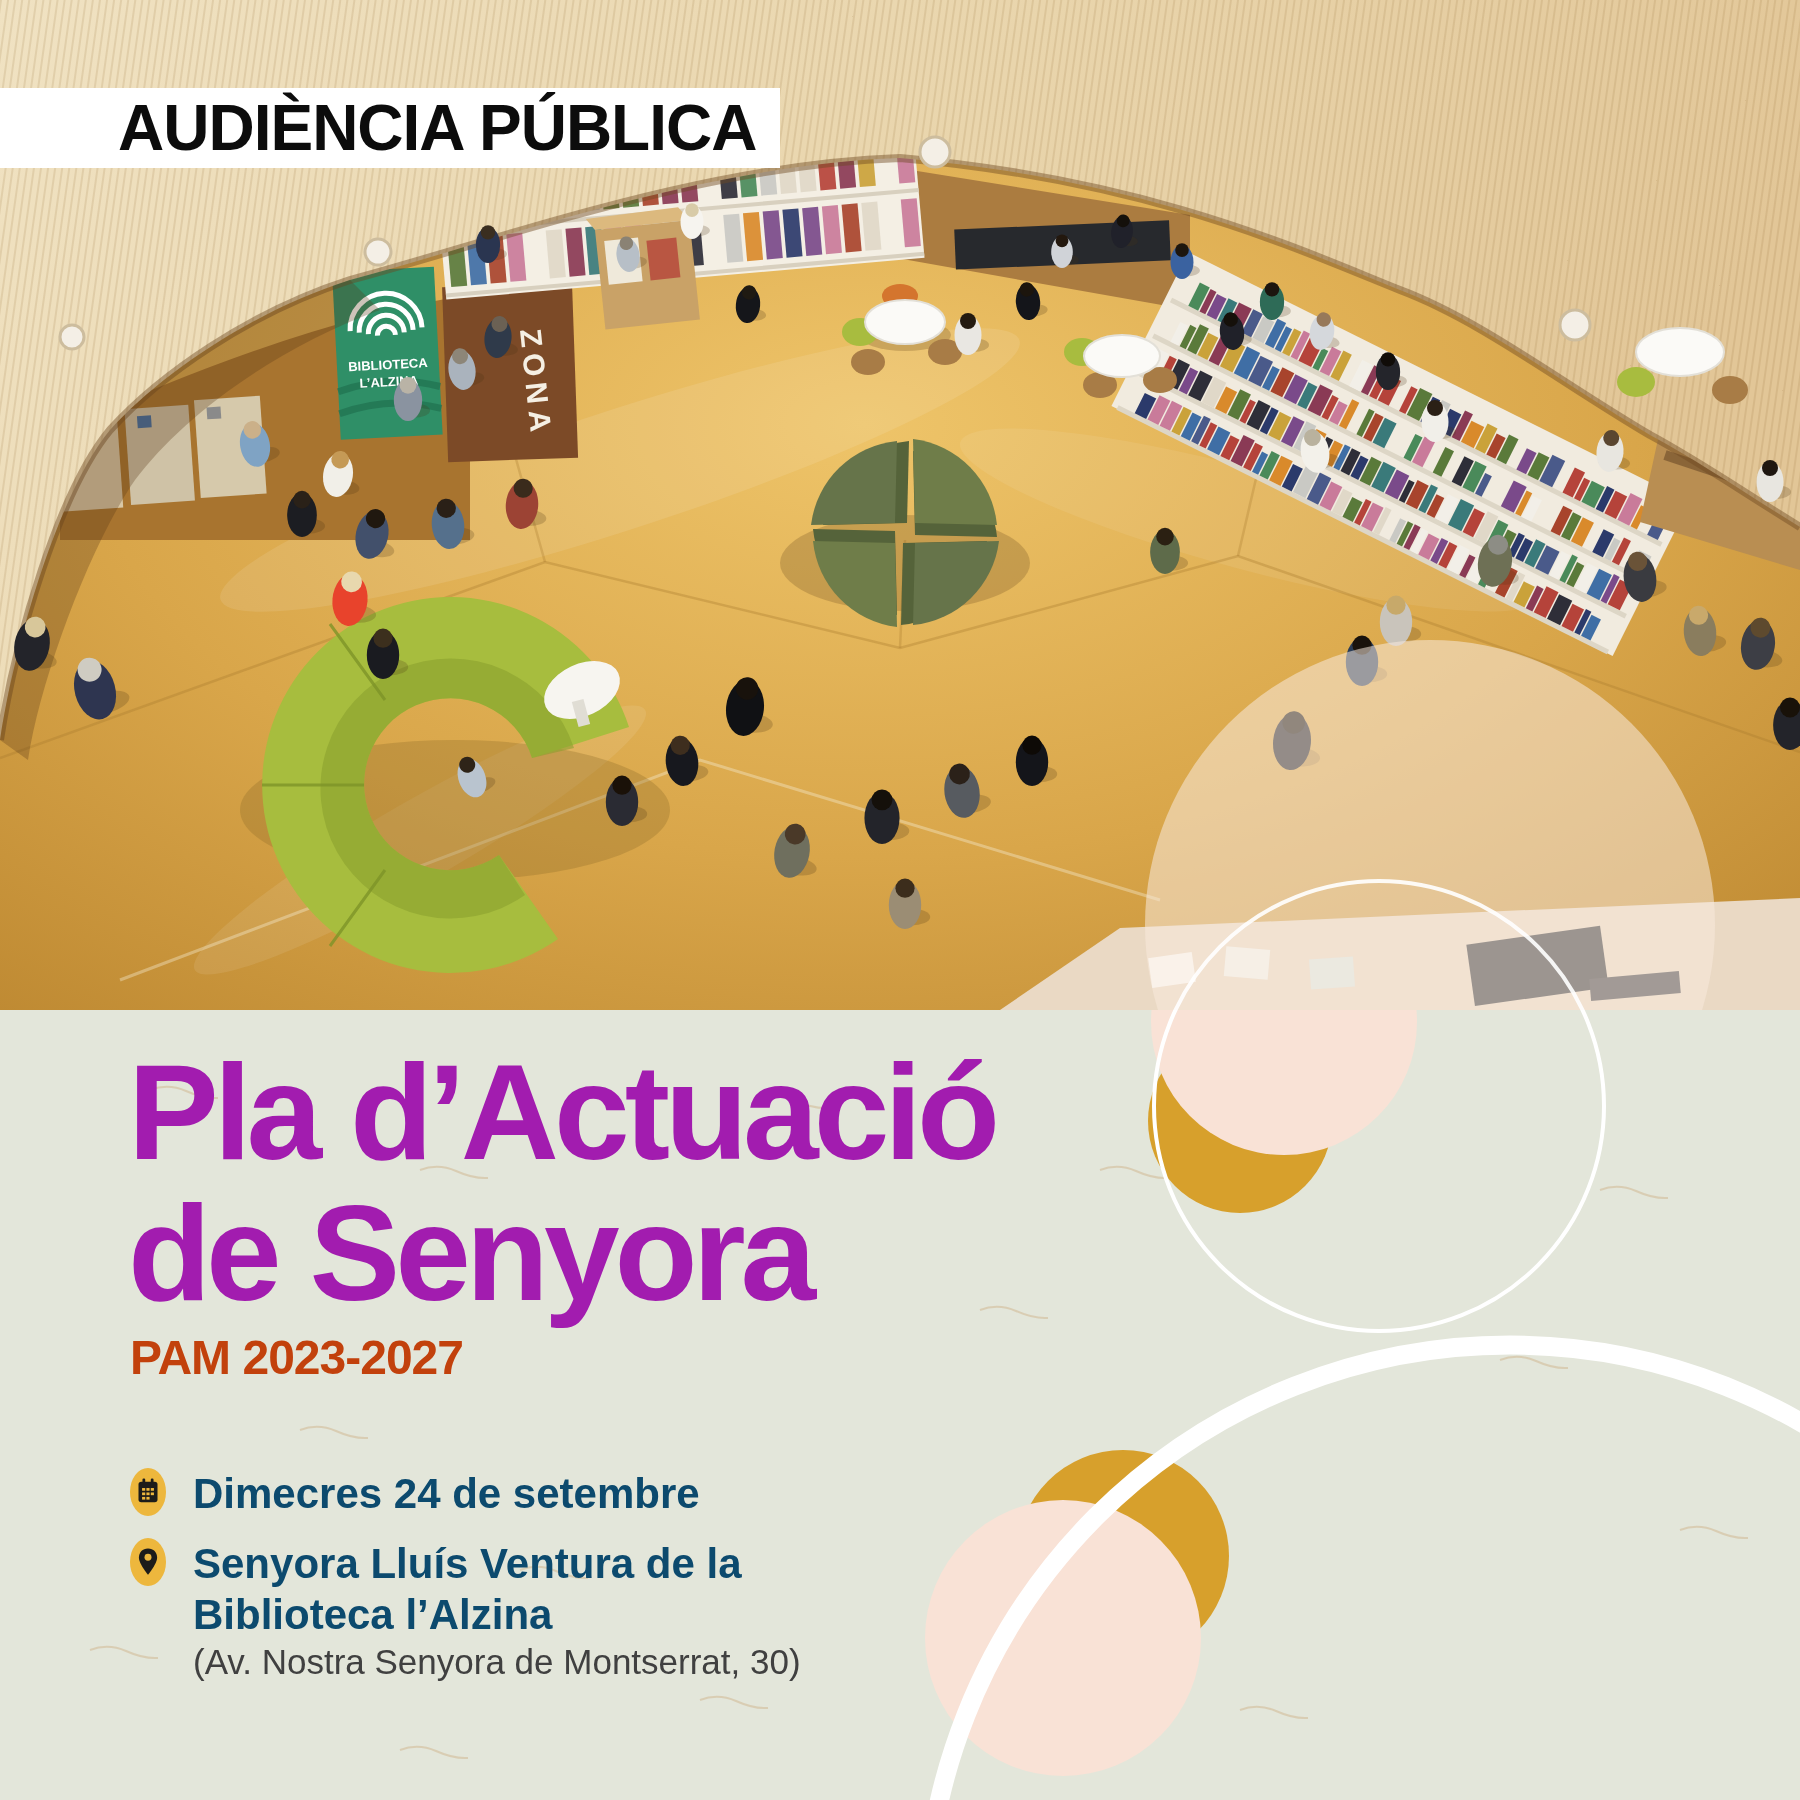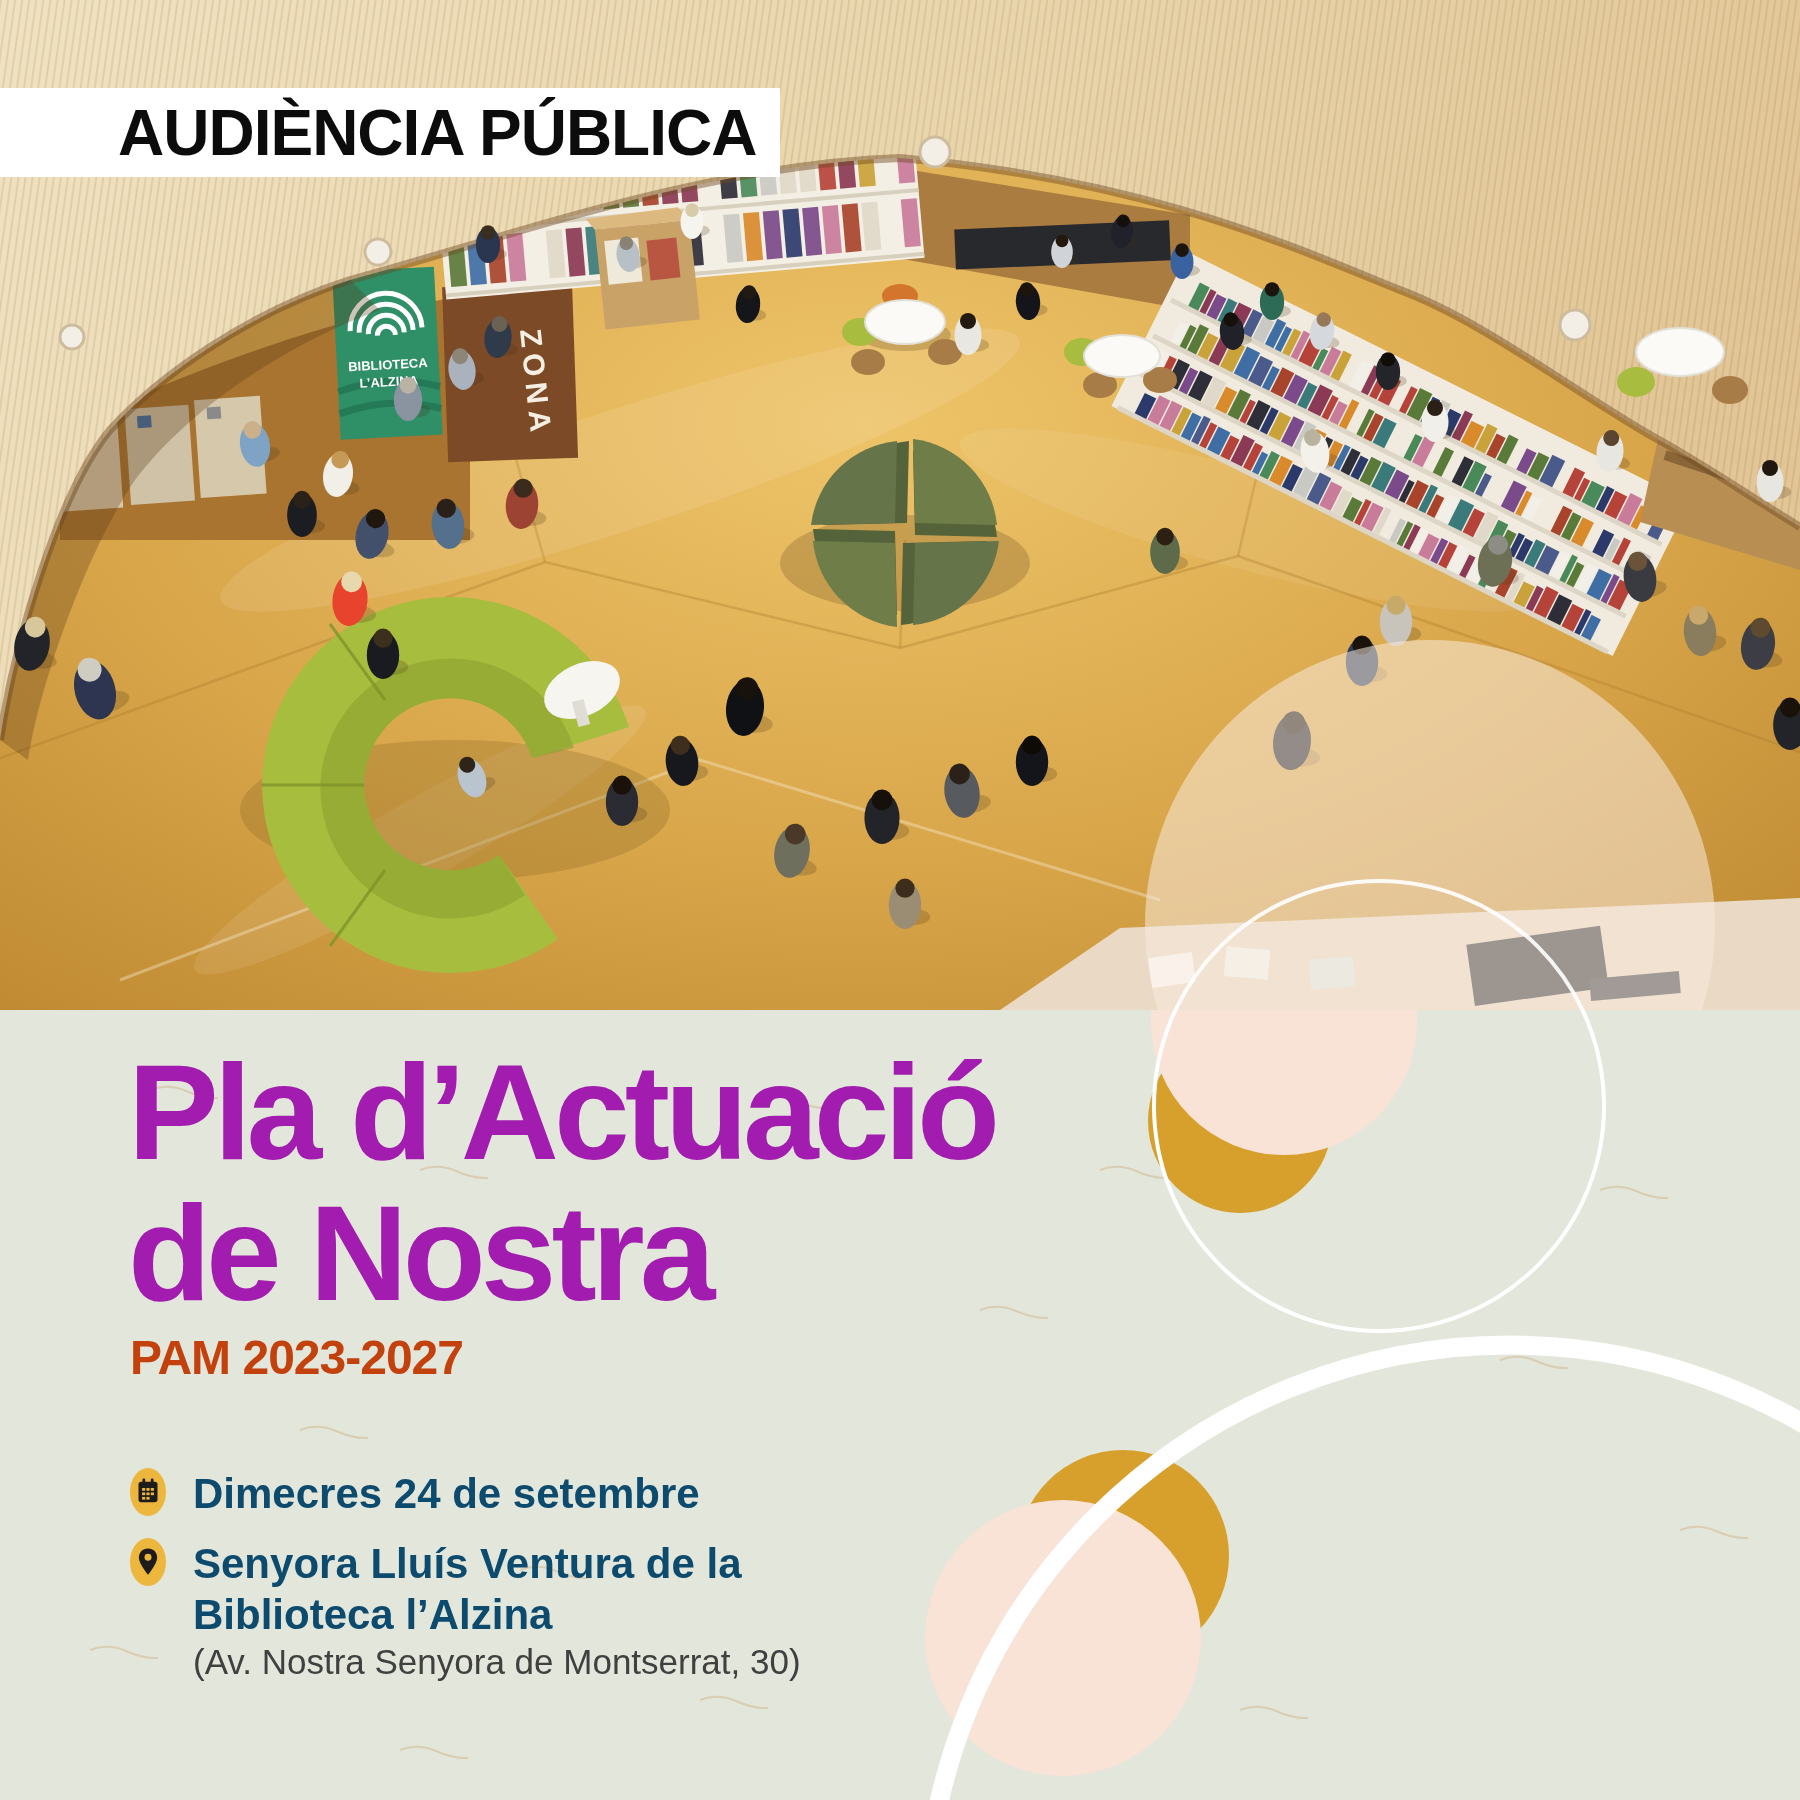--- a/index.html
+++ b/index.html
@@ -1,20 +1,20 @@
 <!DOCTYPE html>
 <html><head>
 <meta charset="utf-8">
 <style>
   html,body{margin:0;padding:0;background:#888;}
   .poster{position:relative;width:1800px;height:1800px;overflow:hidden;
           background:#e3e6da;font-family:"Liberation Sans",sans-serif;}
   .photo-wrap{position:absolute;left:0;top:0;width:1800px;height:1010px;overflow:hidden;}
   .photo-wrap svg{display:block;}
-  .banner{position:absolute;left:0;top:88px;width:780px;height:89px;background:#ffffff;
+  .banner{position:absolute;left:0;top:88px;width:780px;height:80px;background:#ffffff;
           display:flex;align-items:center;box-sizing:border-box;padding-left:118px;z-index:5;}
   .banner-text{font-size:64px;font-weight:bold;letter-spacing:-1px;color:#0c0c0c;white-space:nowrap;}
   .content{position:absolute;left:0;top:1010px;width:1800px;height:790px;}
   .deco{position:absolute;left:0;top:0;z-index:1;}
   .title{position:absolute;left:128px;top:1042px;z-index:3;color:#a21caf;font-weight:bold;
          font-size:136px;line-height:141px;letter-spacing:-5px;}
   .pam{position:absolute;left:130px;top:1330px;z-index:3;color:#c2410c;font-weight:bold;
        font-size:48px;letter-spacing:-1px;}
   .info{position:absolute;left:130px;top:1468px;z-index:3;}
   .info-row{display:flex;align-items:flex-start;margin-bottom:19px;}
@@ -677,21 +677,21 @@
     <circle cx="1240" cy="111" r="92" fill="#d7a02c"></circle>
     <circle cx="1284" cy="12" r="133" fill="#f9e2d6"></circle>
     <circle cx="1379" cy="96" r="225" fill="none" stroke="#ffffff" stroke-width="4"></circle>
     <circle cx="1123" cy="546" r="106" fill="#d7a02c"></circle>
     <circle cx="1063" cy="628" r="138" fill="#f9e2d6"></circle>
     <circle cx="1510" cy="920" r="585" fill="none" stroke="#ffffff" stroke-width="19"></circle>
   </svg>
 
   <div class="title">
     <div>Pla d’Actuació</div>
-    <div>de Nostra</div>
+    <div>de Senyora</div>
   </div>
   <div class="pam">PAM 2023-2027</div>
 
   <div class="info">
     <div class="info-row">
       <span class="info-icon">
         <svg width="30" height="38" viewBox="0 0 36 48">
           <rect x="11" y="7" width="3.5" height="8" rx="1.5" fill="#1d1c1a"></rect>
           <rect x="21.5" y="7" width="3.5" height="8" rx="1.5" fill="#1d1c1a"></rect>
           <rect x="6" y="11" width="24" height="26" rx="3.5" fill="#1d1c1a"></rect>

